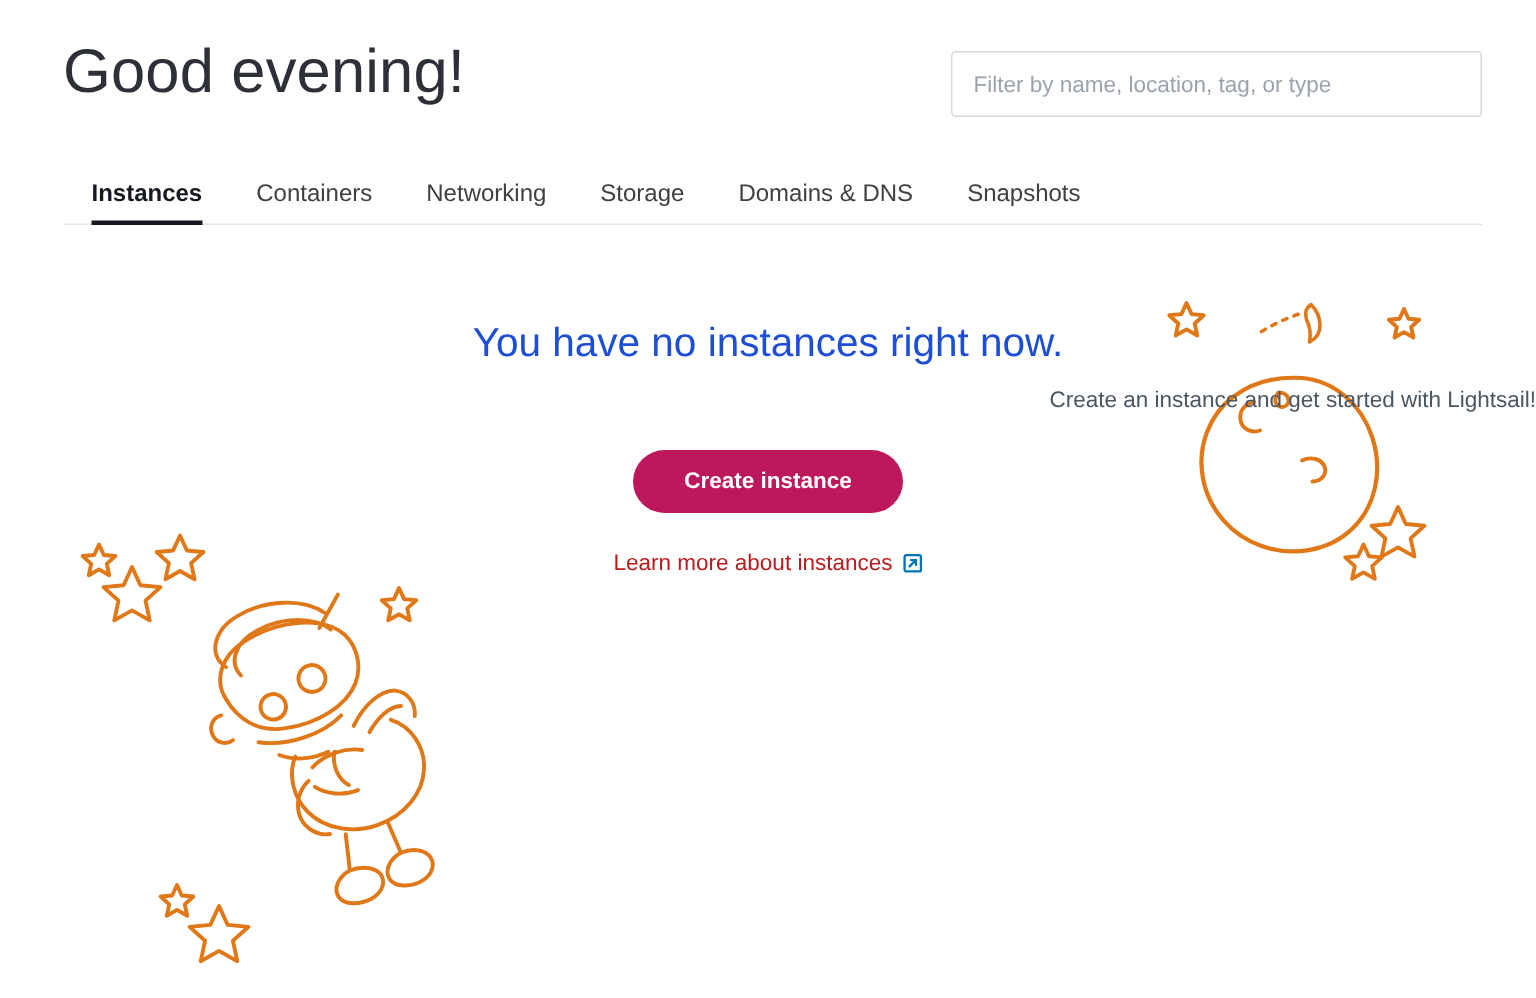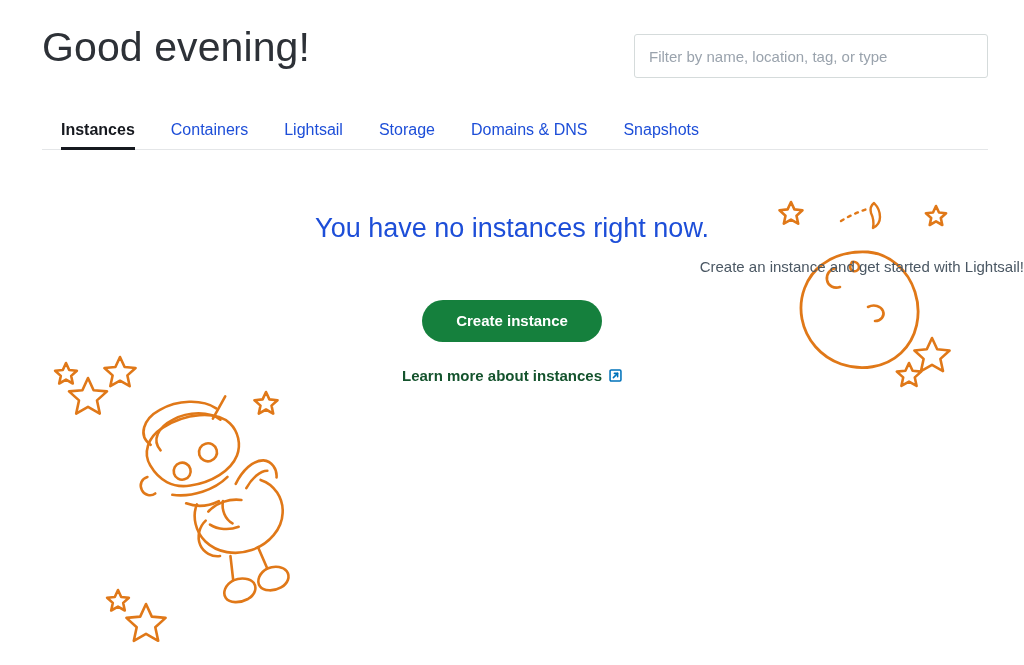--- a/index.html
+++ b/index.html
@@ -85,21 +85,21 @@
     align-items: flex-end;
     gap: 0;
     list-style: none;
     margin: 0;
     padding: 0;
   }
   .tab {
     font-size: 16px;
     line-height: 1;
     padding: 0 18px 11px 18px;
-    color: #1d4ed8;
+    color: #404040;
     cursor: pointer;
     white-space: nowrap;
     position: relative;
   }
   .tab:first-child {
     padding-left: 19px;
   }
   .tab.active {
     color: #16191f;
     font-weight: bold;
@@ -129,41 +129,41 @@
   .empty-sub {
     font-size: 15px;
     color: #4a5763;
     margin: 13px 0 0 0;
     line-height: 1.3;
     text-align: right;
   }
   .create-btn {
     display: inline-block;
     margin-top: 23px;
-    background: #15803d;
+    background: #be185d;
     color: #ffffff;
     border: none;
     border-radius: 999px;
     font-family: "Liberation Sans", sans-serif;
     font-size: 15px;
     font-weight: bold;
     padding: 13px 34px;
     cursor: pointer;
     line-height: 1.1;
   }
   .learn-row {
     margin-top: 25px;
   }
   .learn-link {
     display: inline-flex;
     align-items: center;
     gap: 7px;
     font-size: 15px;
-    font-weight: bold;
-    color: #14532d;
+    font-weight: normal;
+    color: #b91c1c;
     text-decoration: none;
     cursor: pointer;
   }
   .ext-icon {
     display: inline-block;
     width: 13px;
     height: 13px;
     line-height: 0;
   }
 </style>
@@ -263,21 +263,21 @@
 
   <div class="tabs-bar">
     <ul class="tabs">
       <li class="tab active">
         <span>Instances</span>
       </li>
       <li class="tab">
         <span>Containers</span>
       </li>
       <li class="tab">
-        <span>Lightsail</span>
+        <span>Networking</span>
       </li>
       <li class="tab">
         <span>Storage</span>
       </li>
       <li class="tab">
         <span>Domains &amp; DNS</span>
       </li>
       <li class="tab">
         <span>Snapshots</span>
       </li>

